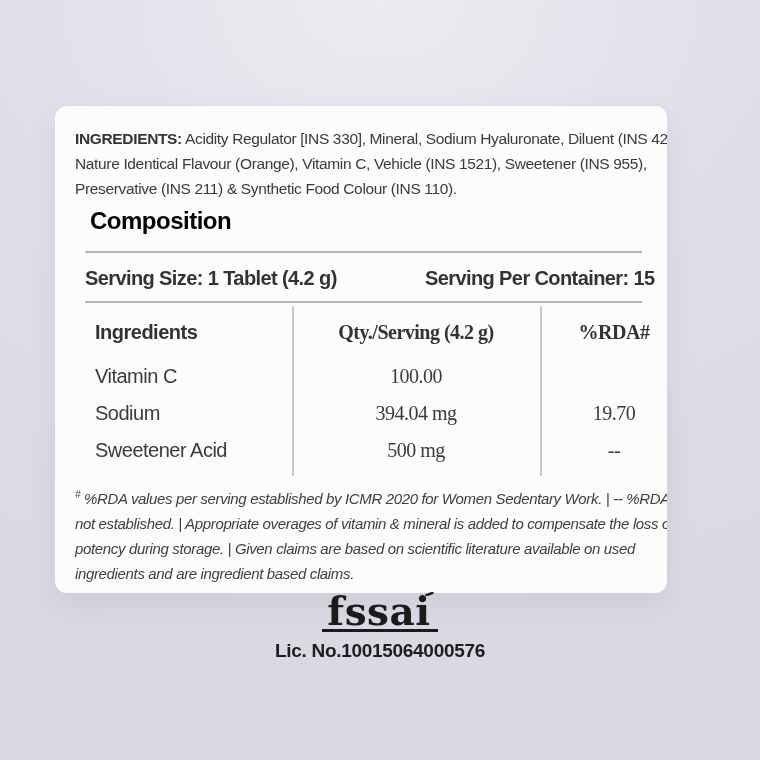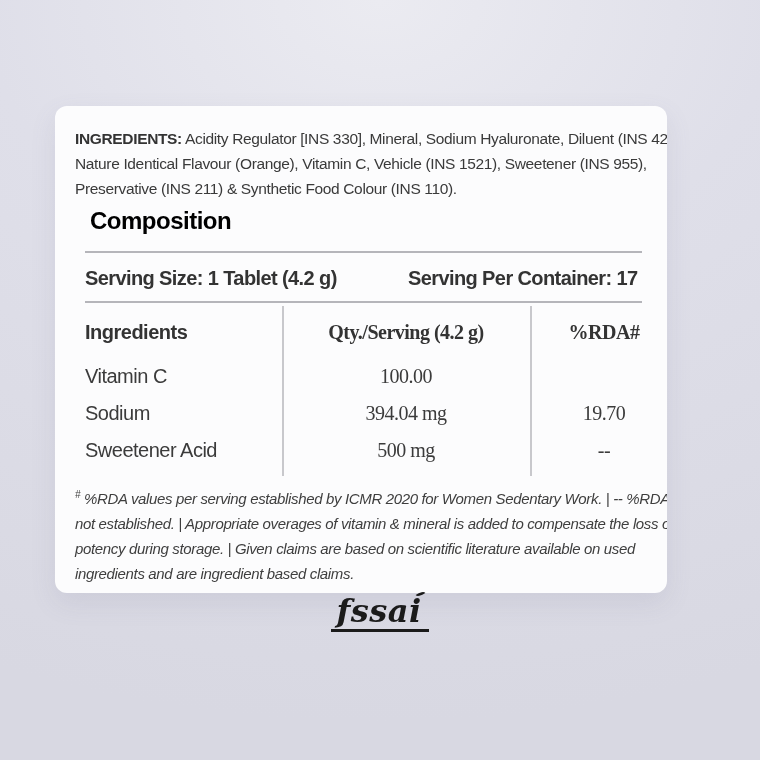--- a/index.html
+++ b/index.html
@@ -50,26 +50,27 @@
 
   .serving-row {
     display:flex;
     margin:9px 0 0 10px;
     font-size:20px;
     font-weight:700;
     letter-spacing:-0.6px;
     line-height:32px;
     color:#333;
     white-space:nowrap;
+    gap:17px;
   }
   .serving-row .size { width:323px; flex:none; }
 
   .comp-table {
     position:relative;
-    margin:3px 4px 0 4px;
+    margin:3px 4px 0 14px;
     width:599px;
     padding-bottom:7px;
   }
   .vline {
     position:absolute; top:0; bottom:0; width:2px;
     background:#c8c8cc;
   }
   .vline.v1 { left:203px; }
   .vline.v2 { left:451px; }
   .trow {
@@ -98,23 +99,22 @@
   .footnote sup { font-size:10px; vertical-align:super; }
 
   .footer {
     position:absolute;
     left:0; right:0; top:594px;
     text-align:center;
   }
   .fssai-logo {
     display:inline-block;
     font-family:"DejaVu Serif", serif;
-    font-style:italic;
     font-weight:700;
-    font-size:32px;
+    font-size:39px;
     line-height:34px;
     letter-spacing:0.5px;
     color:#1b1b1b;
     border-bottom:3px solid #1b1b1b;
     padding:0 7px 1px 5px;
     position:relative;
   }
   .fssai-logo::after {       
     content:"";
     position:absolute;
@@ -139,21 +139,21 @@
   <div class="card-inner">
 
     <p class="ingredients"><b>INGREDIENTS:</b><span> Acidity Regulator [INS 330], Mineral, Sodium Hyaluronate, Diluent (INS 421), Nature Identical Flavour (Orange), Vitamin C, Vehicle (INS 1521), Sweetener (INS 955), Preservative (INS 211) &amp; Synthetic Food Colour (INS 110).</span></p>
 
     <h2 class="composition-title">Composition</h2>
 
     <div class="rule"></div>
 
     <div class="serving-row">
       <span class="size">Serving Size: 1 Tablet (4.2 g)</span>
-      <span class="per">Serving Per Container: 17</span>
+      <span class="per">Serving Per Container: 15</span>
     </div>
 
     <div class="rule second"></div>
 
     <div class="comp-table">
       <div class="vline v1"></div>
       <div class="vline v2"></div>
 
       <div class="trow head">
         <span class="c1">Ingredients</span>
@@ -181,13 +181,14 @@
 
     <p class="footnote"><sup>#</sup><span> %RDA values per serving established by ICMR 2020 for Women Sedentary Work. | -- %RDA not established. | Appropriate overages of vitamin &amp; mineral is added to compensate the loss of potency during storage. | Given claims are based on scientific literature available on used ingredients and are ingredient based claims.</span></p>
 
   </div>
 </div>
 
 <div class="footer">
   <div>
     <span class="fssai-logo">fssai</span>
   </div>
+  <div class="license">Lic. No.10015064000576</div>
 </div>
 
 </body></html>

